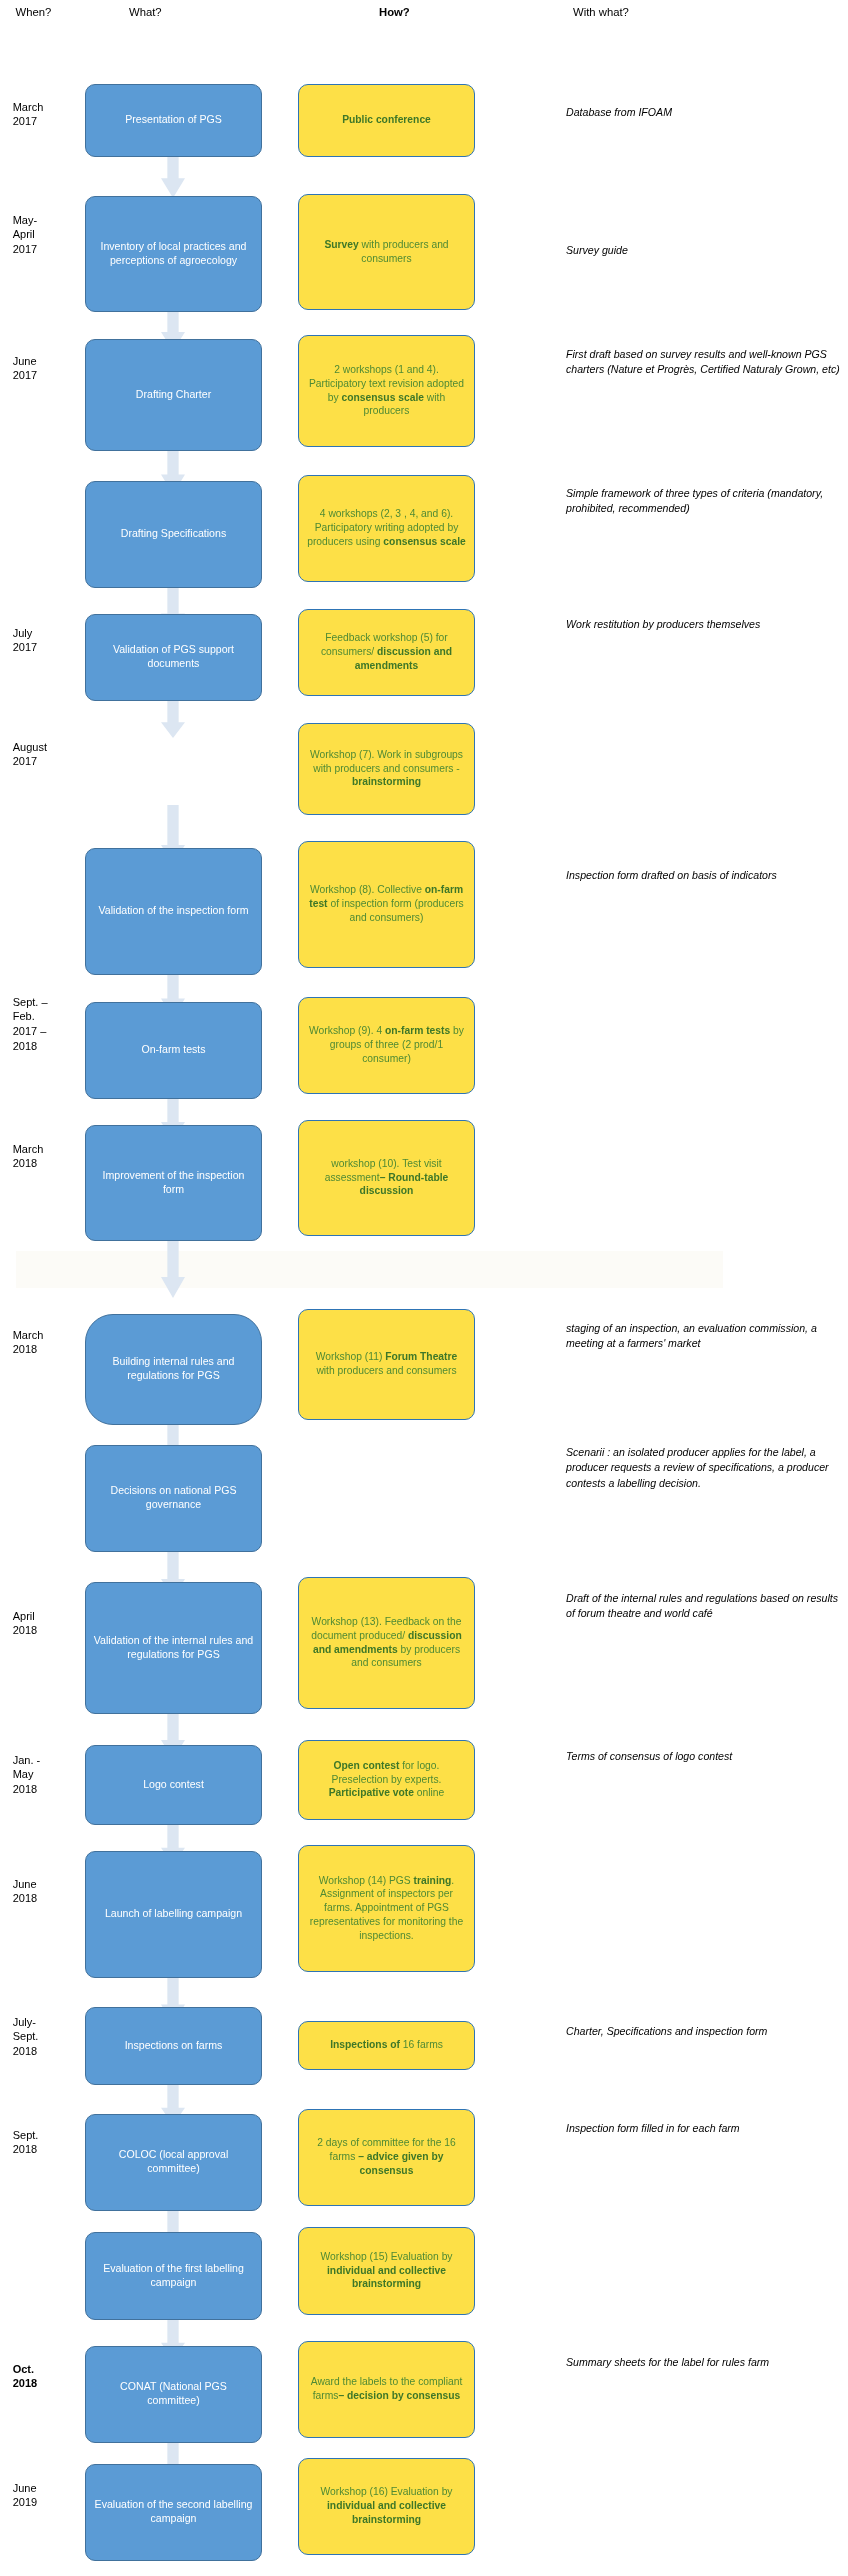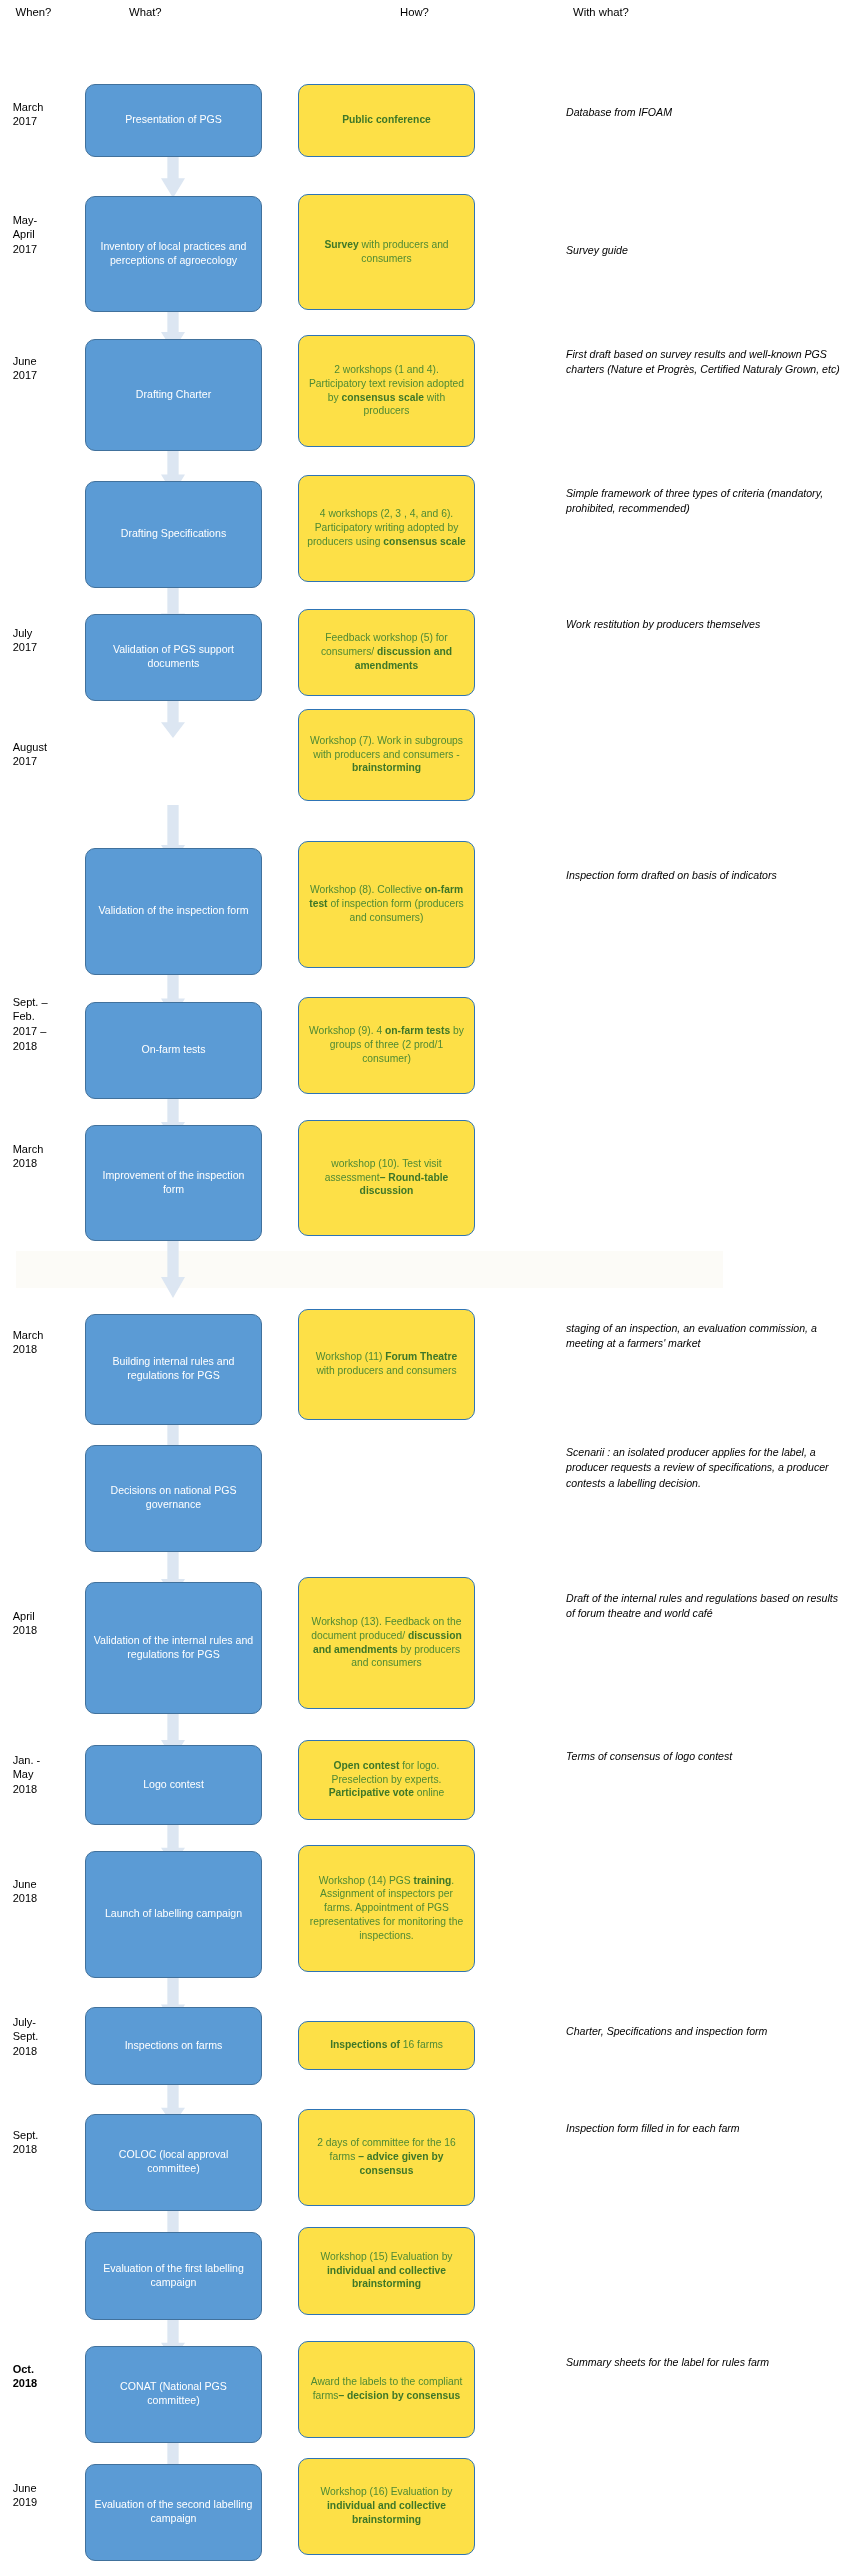--- a/index.html
+++ b/index.html
@@ -22,21 +22,21 @@
   }
   .hdr {
     position: absolute;
     top: 5.7px;
     font-size: 11.3px;
     color: #000;
     white-space: nowrap;
   }
   .hdr-when  { left: 15.6px; }
   .hdr-what  { left: 129px; }
-  .hdr-how   { left: 400px; }
+  .hdr-how   { left: 379px; font-weight: bold; }
   .hdr-with  { left: 573px; }
 
   
   .flow {
     position: relative;
     width: 849px;
   }
 
   
   .when {
@@ -196,21 +196,21 @@
     <div class="withwhat" style="top: 591px;">Work restitution by producers themselves</div>
     <div class="arrow" style="top: 779px; height: 59px;">
       <svg viewBox="0 0 34 100" preserveAspectRatio="none" aria-hidden="true">
         <polygon points="9,0 25,0 25,68 34,68 17,100 0,68 9,68" fill="#DCE6F2"></polygon>
       </svg>
     </div>
     <div class="when" style="top: 714px;">
       <div>August</div>
       <div>2017</div>
     </div>
-    <div class="how" style="top: 683px; height: 92px;">
+    <div class="how" style="top: 697px; height: 92px;">
       <span>Workshop  (7). Work in subgroups with producers and consumers - <b>brainstorming</b></span>
     </div>
     <div class="arrow" style="top: 931px; height: 61px;">
       <svg viewBox="0 0 34 100" preserveAspectRatio="none" aria-hidden="true">
         <polygon points="9,0 25,0 25,68 34,68 17,100 0,68 9,68" fill="#DCE6F2"></polygon>
       </svg>
     </div>
     <div class="what" style="top: 822px; height: 127px;">Validation of the inspection form</div>
     <div class="how" style="top: 815px; height: 127px;">
       <span>Workshop (8). Collective <b>on-farm test</b> of inspection form (producers and consumers)</span>
@@ -247,21 +247,21 @@
     </div>
     <div class="arrow" style="top: 1383px; height: 59px;">
       <svg viewBox="0 0 34 100" preserveAspectRatio="none" aria-hidden="true">
         <polygon points="9,0 25,0 25,68 34,68 17,100 0,68 9,68" fill="#DCE6F2"></polygon>
       </svg>
     </div>
     <div class="when" style="top: 1302px;">
       <div>March</div>
       <div>2018</div>
     </div>
-    <div class="what" style="top: 1288px; height: 111px;">Building internal rules and regulations for PGS</div>
+    <div class="what" style="top: 1288px; height: 111px; border-radius: 28px;">Building internal rules and regulations for PGS</div>
     <div class="how" style="top: 1283px; height: 111px;">
       <span>Workshop (11) <b>Forum Theatre</b> with producers and consumers</span>
     </div>
     <div class="withwhat" style="top: 1295px;">staging of an inspection, an evaluation commission, a meeting at a farmers' market</div>
     <div class="arrow" style="top: 1513px; height: 59px;">
       <svg viewBox="0 0 34 100" preserveAspectRatio="none" aria-hidden="true">
         <polygon points="9,0 25,0 25,68 34,68 17,100 0,68 9,68" fill="#DCE6F2"></polygon>
       </svg>
     </div>
     <div class="what" style="top: 1419px; height: 107px;">Decisions on national PGS governance</div>

